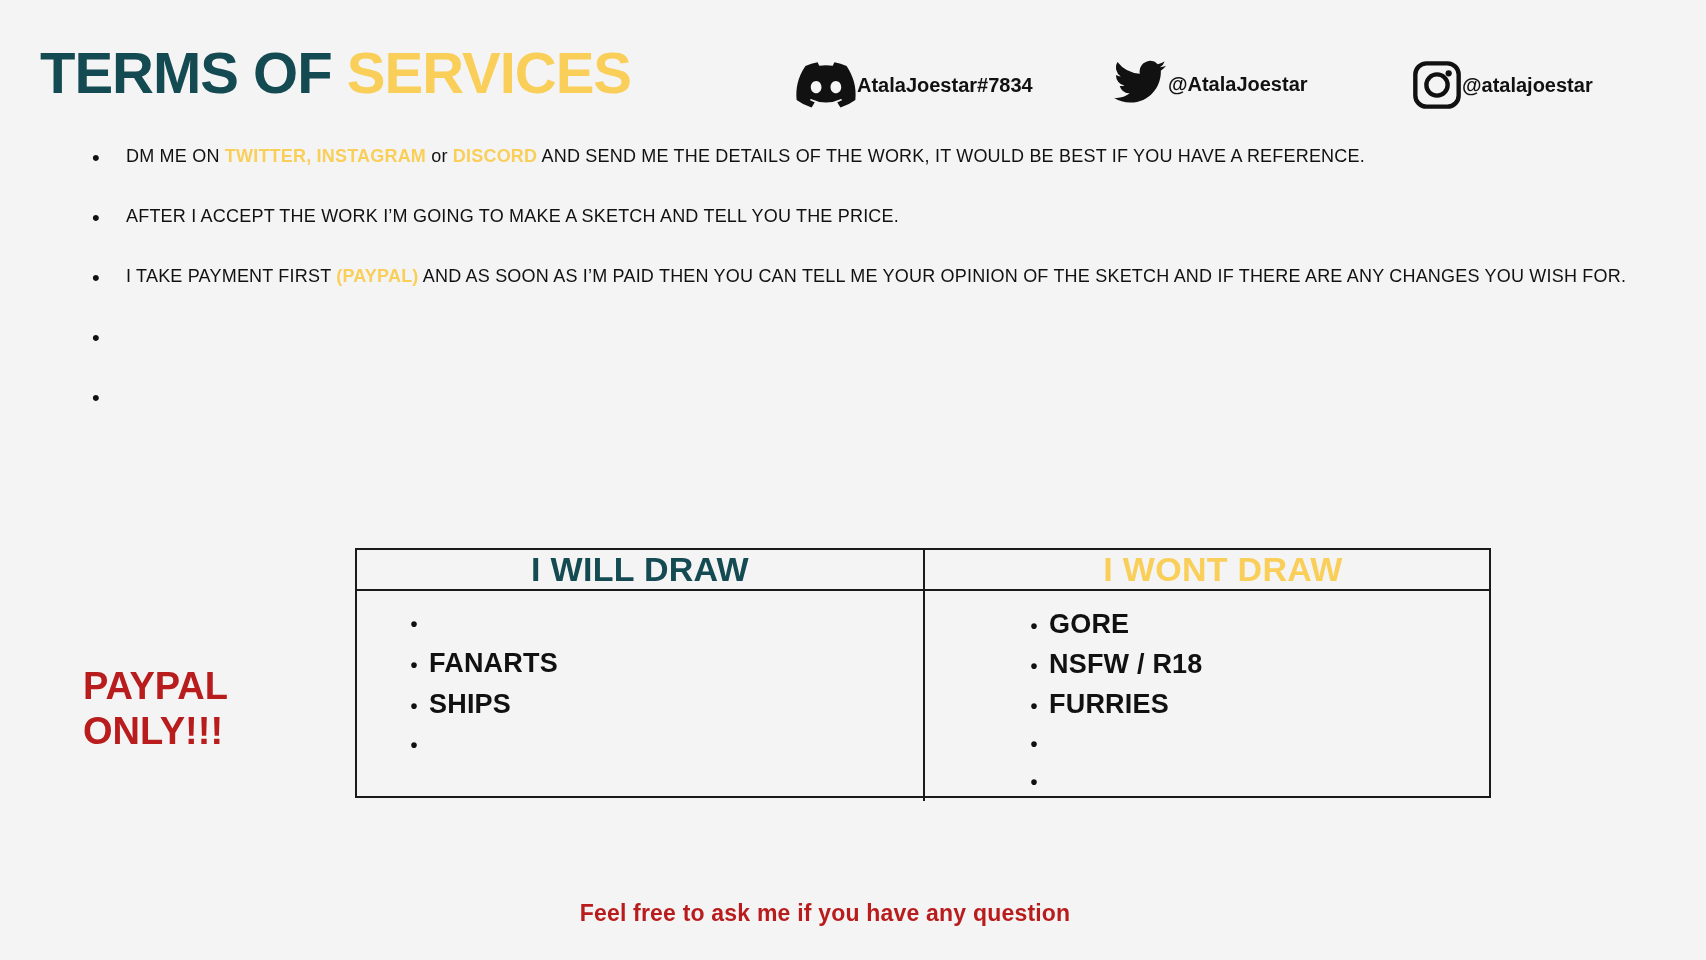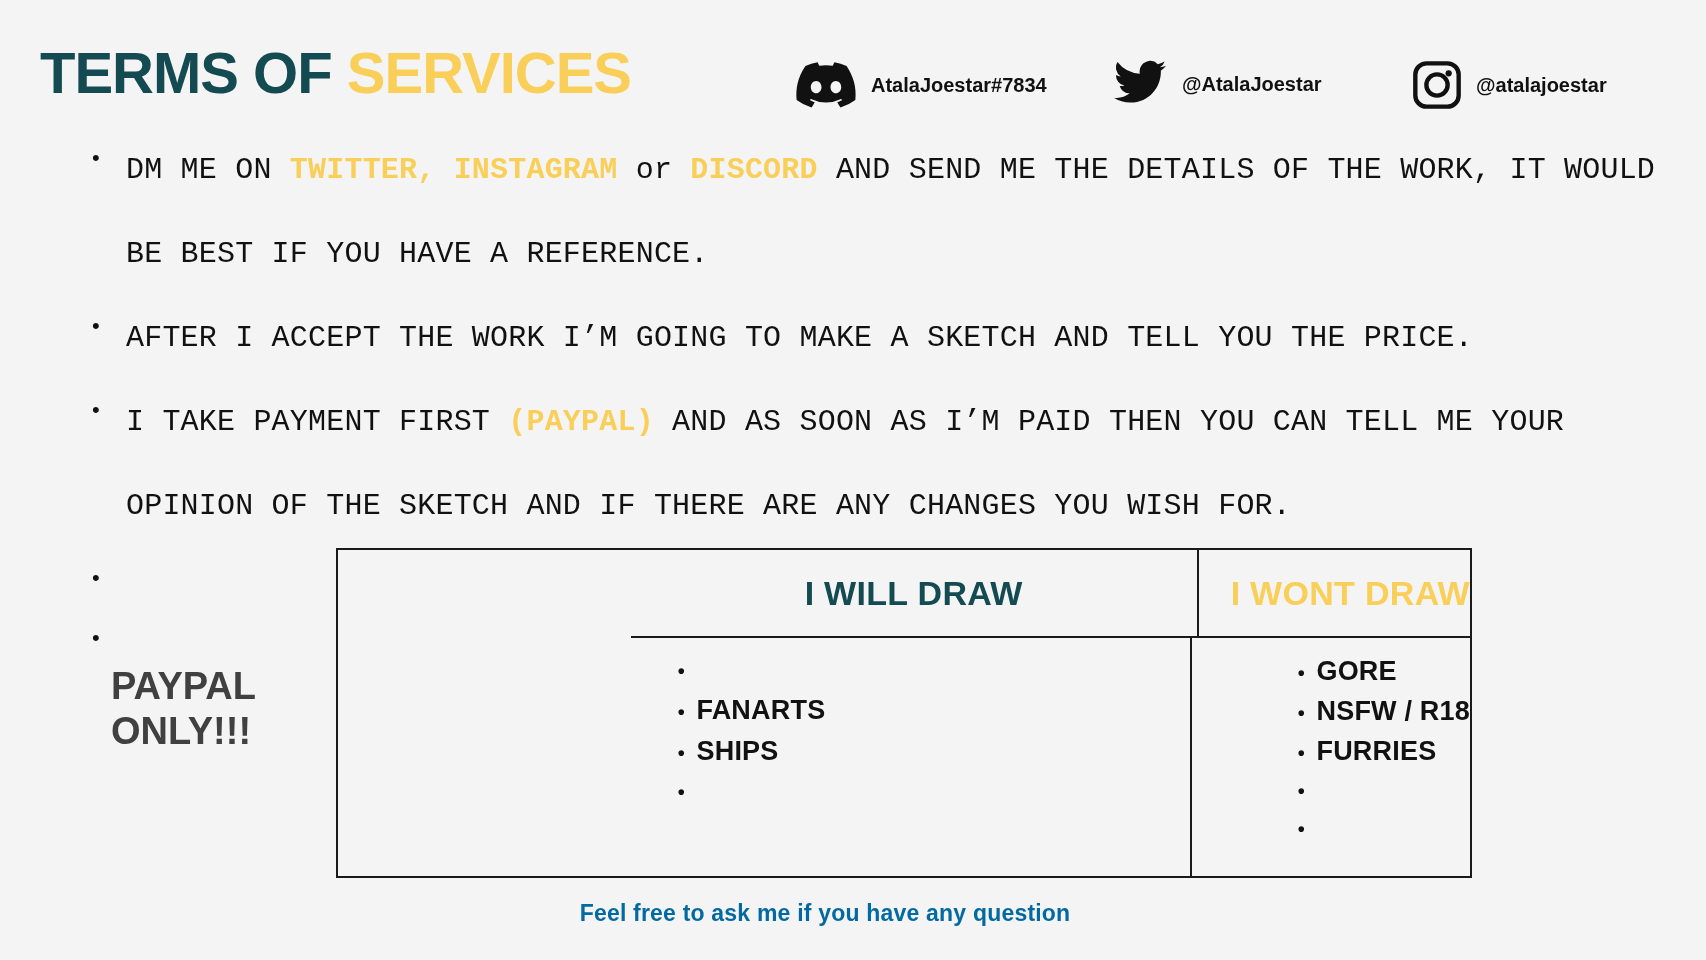--- a/index.html
+++ b/index.html
@@ -39,21 +39,20 @@
     line-height: 1;
     white-space: nowrap;
   }
   .title .t-dark { color: #144a51; }
   .title .t-gold { color: #f9cf5a; }
 
   .social {
     position: absolute;
     display: flex;
     align-items: center;
-    gap: 14px;
   }
   .social .handle {
     font-size: 20px;
     font-weight: bold;
     color: #111111;
     white-space: nowrap;
   }
   .social-discord { left: 795px; top: 38px; }
   .social-twitter { left: 1112px; top: 36px; }
   .social-instagram { left: 1412px; top: 36px; }
@@ -76,43 +75,41 @@
     width: 38px;
     flex: 0 0 38px;
     font-size: 22px;
     line-height: 60px;
     color: #111111;
     text-align: left;
     padding-left: 4px;
     box-sizing: border-box;
   }
   .term-text {
-    font-size: 30px;
-    line-height: 84px;
+    font-size: 18px;
+    line-height: 57px;
     letter-spacing: 0.2px;
     color: #111111;
     white-space: normal;
-    font-family: Liberation Mono, monospace;
   }
   .gold { color: #f9cf5a; font-weight: bold; }
   .strong { font-weight: bold; color: #111111; }
 
   
   .table {
     position: absolute;
-    left: 336px;
+    left: 355px;
     top: 548px;
     width: 1136px;
-    height: 330px;
+    height: 250px;
     border: 2px solid #1a1a1a;
     box-sizing: border-box;
     display: flex;
     flex-direction: column;
     background: #f4f4f4;
-    align-items: flex-end;
   }
   .table-head {
     display: flex;
     height: 86px;
     border-bottom: 2px solid #1a1a1a;
   }
   .table-body {
     display: flex;
     flex: 1;
   }
@@ -159,39 +156,39 @@
     text-align: center;
   }
   .list-left { padding-left: 42px; }
   .list-right { padding-left: 62px; }
   .list-right li { line-height: 38px; }
   .list-left li { line-height: 39px; }
 
   
   .paypal-note {
     position: absolute;
-    left: 111px;
+    left: 83px;
     top: 664px;
     font-size: 38px;
     font-weight: bold;
-    color: #404040;
+    color: #b91c1c;
     line-height: 1.18;
     letter-spacing: 0px;
   }
 
   
   .footer {
     position: absolute;
     left: 0;
     top: 900px;
     width: 1706px;
     text-align: center;
     font-size: 23px;
     font-weight: bold;
-    color: #0369a1;
+    color: #b91c1c;
     letter-spacing: 0.2px;
   }
   .footer-inner { display: inline-block; transform: translateX(-28px); }
 </style>
 </head>
 <body>
 
 <div class="page">
 
   <div class="header">

